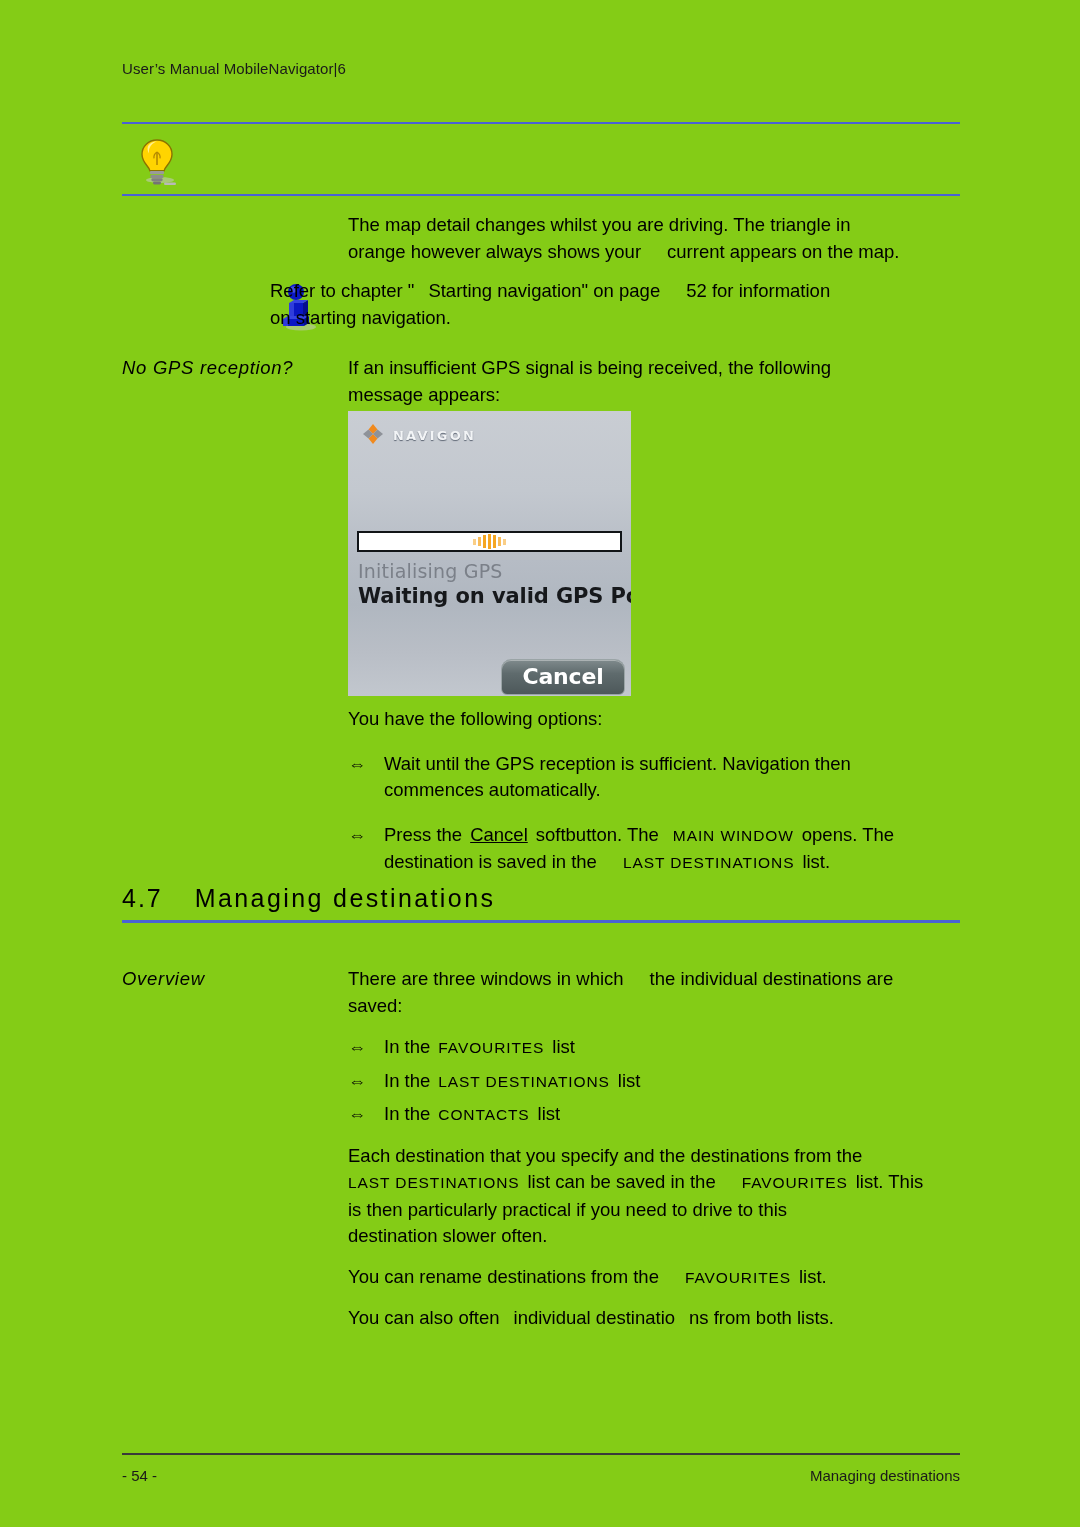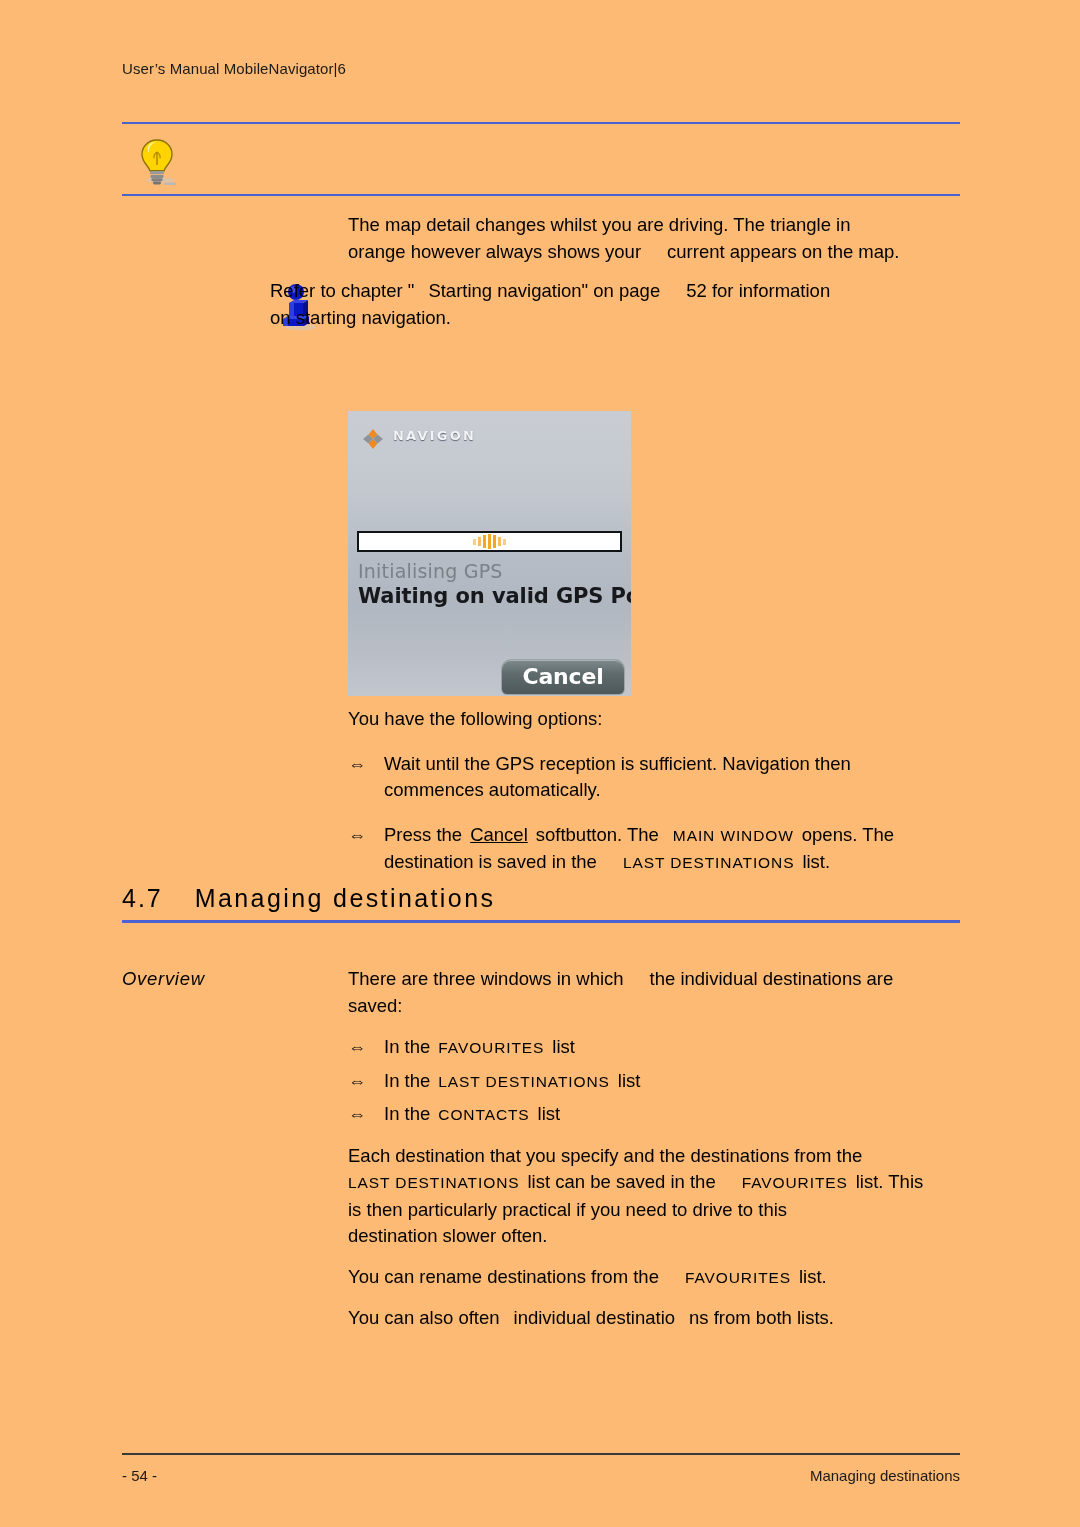--- a/index.html
+++ b/index.html
@@ -8,21 +8,21 @@
     background: #ffffff;
   }
   body {
     font-family: "Liberation Sans", sans-serif;
     color: #000000;
   }
   .page {
     position: relative;
     width: 1080px;
     height: 1527px;
-    background: #fdba74;
+    background: #84cc16;
     overflow: hidden;
   }
 
   
   .running-header {
     position: absolute;
     left: 122px;
     top: 60px;
     font-size: 15px;
     color: #1a1a1a;
@@ -158,21 +158,21 @@
         #b9bec6 85%,
         #c2c7ce 100%);
     overflow: hidden;
     font-family: "DejaVu Sans", sans-serif;
   }
   .logo-row {
     position: absolute;
     left: 14px;
     top: 12px;
     display: flex;
-    align-items: flex-end;
+    align-items: flex-start;
   }
   .logo-mark { width: 22px; height: 22px; display:block; }
   .logo-word {
     margin-left: 9px;
     font-size: 13px;
     font-weight: bold;
     letter-spacing: 2.2px;
     color: #f2f4f6;
     text-shadow: 0 1px 1px rgba(60,70,85,0.75);
   }
@@ -311,20 +311,31 @@
       </span>
     </div>
     <div class="body-col">
       <p class="para">
         <span>Refer to chapter "</span><span class="mid-gap"></span><span>Starting navigation" on page</span><span class="wide-gap"></span><span>52 for information</span><br>
         <span>on starting navigation.</span>
       </p>
     </div>
   </div>
 
+  <div class="block" style="top: 355px;">
+    <div class="gutter">
+      <span class="gutter-label">No GPS reception?</span>
+    </div>
+    <div class="body-col">
+      <p class="para">
+        <span>If an insufficient GPS signal is being received, the following</span><br>
+        <span>message appears:</span>
+      </p>
+    </div>
+  </div>
 
   <div class="block" style="top: 411px;">
     <div class="gutter"></div>
     <div class="body-col">
       <div class="device-shot">
 
         <div class="logo-row">
           <span class="logo-mark">
             <svg viewBox="0 0 22 22" width="22" height="22">
               <path d="M11 1 L15.5 6.5 L11 11 L6.5 6.5 Z" fill="#f08a1e"></path>

